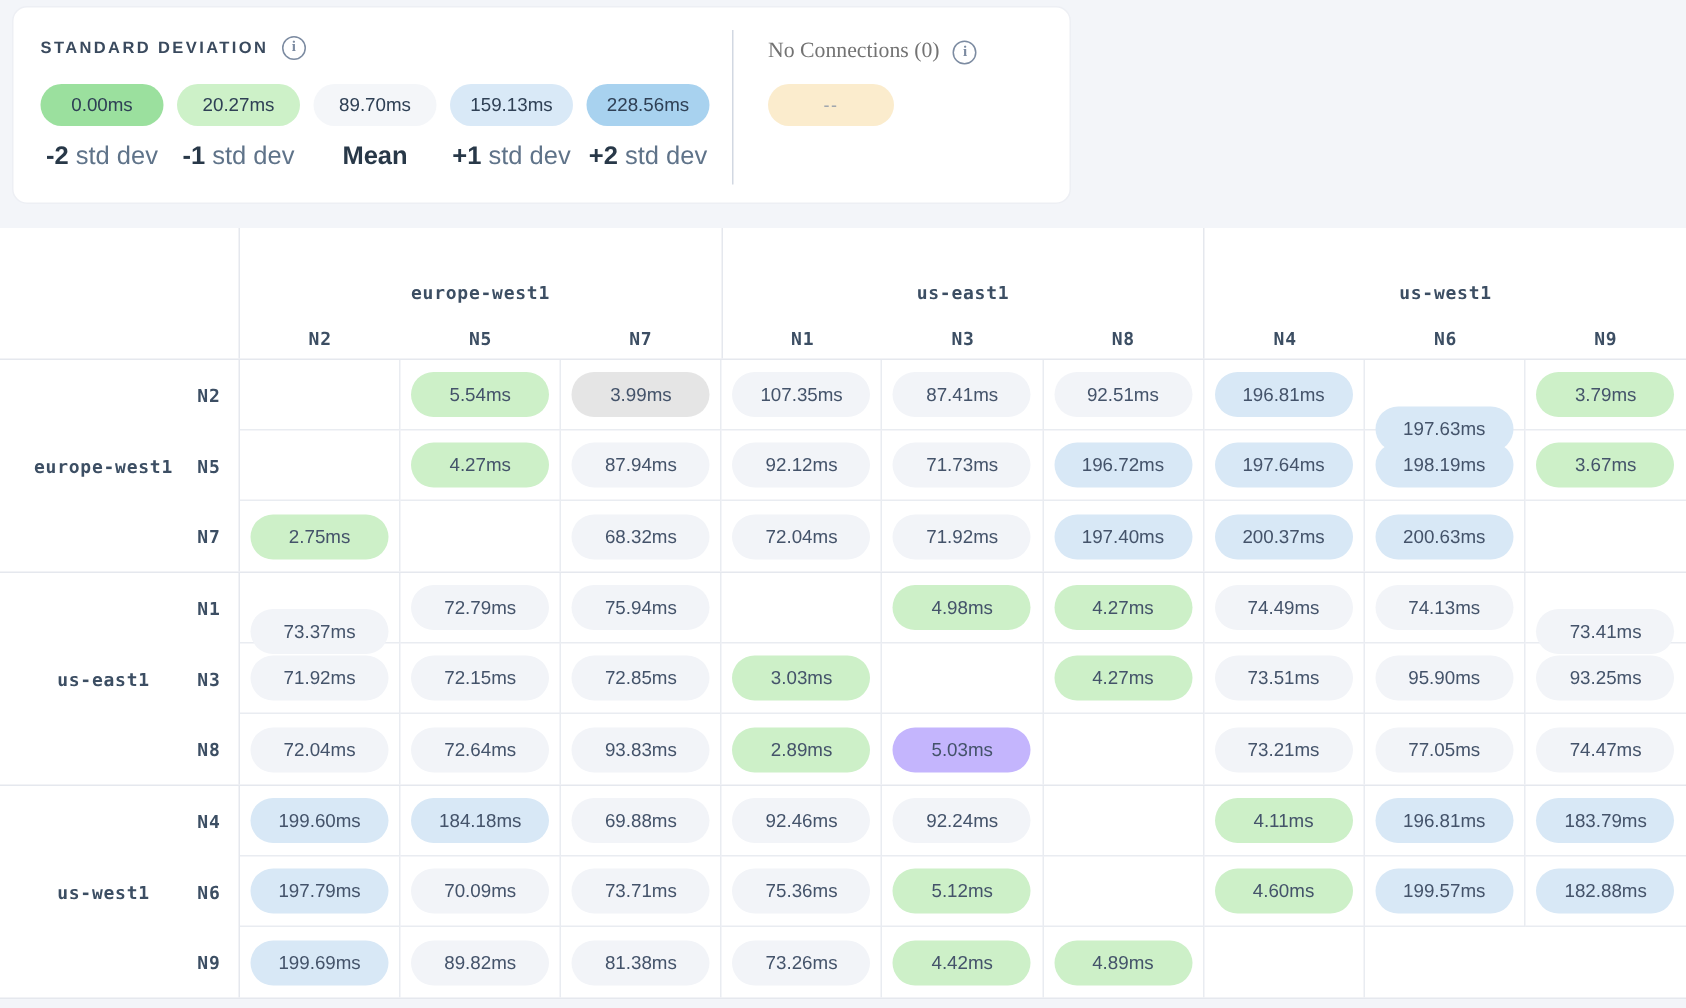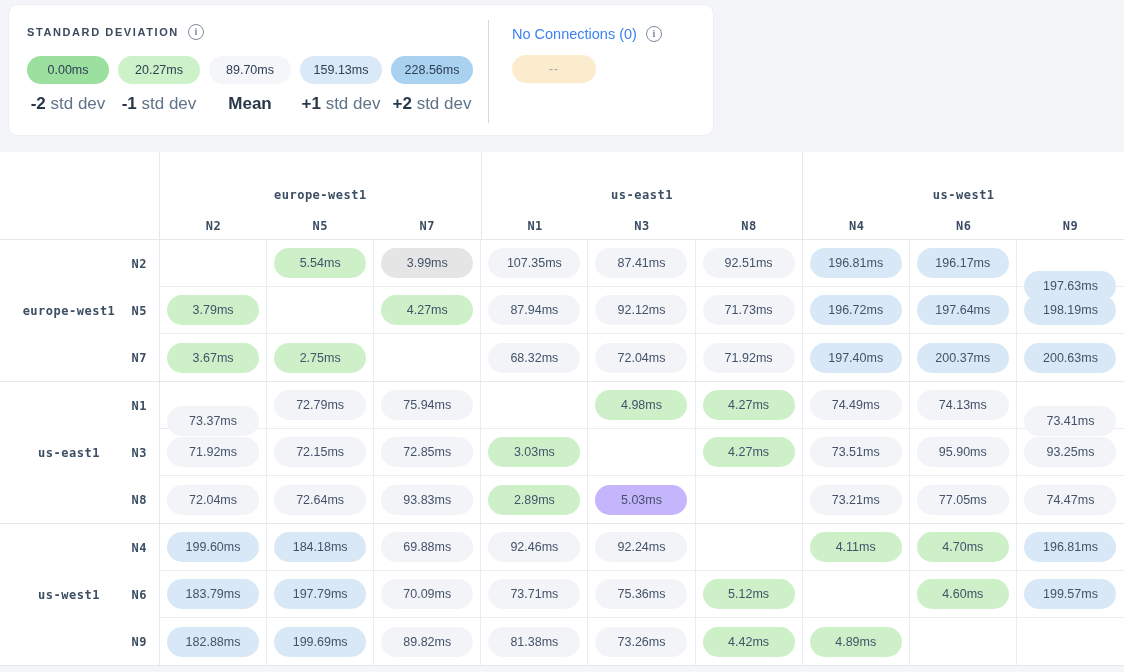--- a/index.html
+++ b/index.html
@@ -52,21 +52,21 @@
   }
   .legend-label b { color: #283848; font-weight: 700; }
 
   .legend-divider {
     position: absolute; left: 479px; top: 15px;
     width: 1px; height: 103px; background: #d2d8e2;
   }
 
   .noconn { position: absolute; left: 503px; top: 21px; }
   .noconn-title-row { display: flex; align-items: center; gap: 9px; }
-  .noconn-title { font-size: 14.5px; color: #3b82f6; }
+  .noconn-title { font-size: 14.5px; color: #737373; font-family: Liberation Serif, serif; }
   .noconn-chip {
     margin-top: 13px; width: 84px; height: 28px; border-radius: 14px;
     display: flex; align-items: center; justify-content: center;
     font-size: 12px; letter-spacing: 1px; color: #9aa2ac;
   }
 
   
   .matrix {
     position: absolute; left: 0; top: 152px; width: 1124px;
     background: #ffffff;
@@ -191,23 +191,20 @@
         <div class="cell">
           <div class="latency-chip" style="background: rgb(242, 244, 248);">87.41ms</div>
         </div>
         <div class="cell">
           <div class="latency-chip" style="background: rgb(242, 244, 248);">92.51ms</div>
         </div>
         <div class="cell">
           <div class="latency-chip" style="background: rgb(216, 232, 246);">196.81ms</div>
         </div>
         <div class="cell">
-          <div class="latency-chip" style="background: rgb(216, 232, 246);">196.17ms</div>
-        </div>
-        <div class="cell">
           <div class="latency-chip" style="background: rgb(216, 232, 246); margin-top: 46px;">197.63ms</div>
         </div>
         <div class="cell">
           <div class="latency-chip" style="background: rgb(205, 240, 200);">3.79ms</div>
         </div>
         <div class="cell"></div>
         <div class="cell">
           <div class="latency-chip" style="background: rgb(205, 240, 200);">4.27ms</div>
         </div>
         <div class="cell">
@@ -361,23 +358,20 @@
           <div class="latency-chip" style="background: rgb(242, 244, 248);">92.46ms</div>
         </div>
         <div class="cell">
           <div class="latency-chip" style="background: rgb(242, 244, 248);">92.24ms</div>
         </div>
         <div class="cell"></div>
         <div class="cell">
           <div class="latency-chip" style="background: rgb(205, 240, 200);">4.11ms</div>
         </div>
         <div class="cell">
-          <div class="latency-chip" style="background: rgb(205, 240, 200);">4.70ms</div>
-        </div>
-        <div class="cell">
           <div class="latency-chip" style="background: rgb(216, 232, 246);">196.81ms</div>
         </div>
         <div class="cell">
           <div class="latency-chip" style="background: rgb(216, 232, 246);">183.79ms</div>
         </div>
         <div class="cell">
           <div class="latency-chip" style="background: rgb(216, 232, 246);">197.79ms</div>
         </div>
         <div class="cell">
           <div class="latency-chip" style="background: rgb(242, 244, 248);">70.09ms</div>

